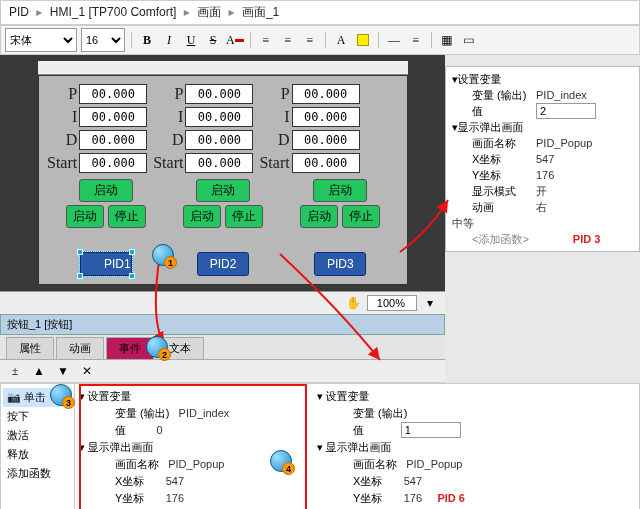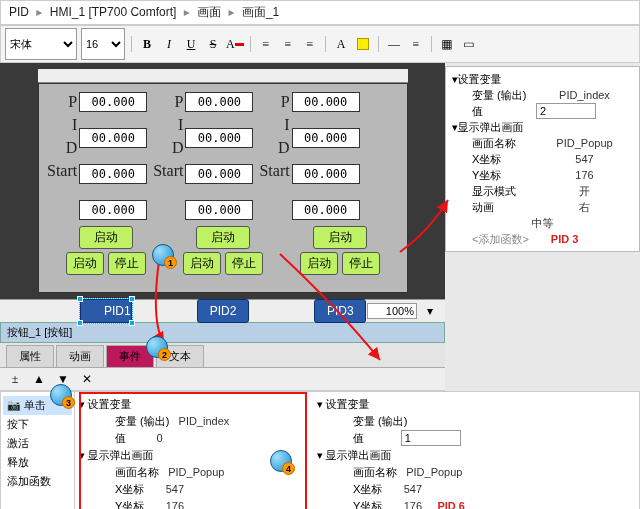--- a/index.html
+++ b/index.html
@@ -25,21 +25,21 @@
     padding: 2px 4px;
     display: flex;
     align-items: center;
     gap: 4px;
     flex-wrap: wrap;
   }
   .toolbar select, .toolbar input {
     font-size: 11px;
     border: 1px solid #999;
     background: #fff;
-    height: 32px;
+    height: 24px;
   }
   .tb-btn {
     width: 18px; height: 18px;
     display: inline-flex; align-items: center; justify-content: center;
     cursor: pointer;
     font-family: "Times New Roman", serif;
     font-size: 12px;
   }
   .sep { width:1px; height:16px; background:#bbb; margin:0 2px; }
 
@@ -62,45 +62,45 @@
     background: #eee;
     border-bottom: 1px solid #888;
     height: 14px;
     margin-left: 32px;
     width: 370px;
   }
   .pid-cols { display: flex; gap: 6px; }
   .pid-col { display:flex; }
   .pid-labels { display:flex; flex-direction: column; gap:3px; align-items:flex-end; font-family:"Times New Roman",serif; font-size:16px; color:#222; margin-right:2px; }
   .pid-labels span { height:20px; line-height:20px; }
-  .pid-fields { display:flex; flex-direction:column; gap:16px; }
+  .pid-fields { display:flex; flex-direction:column; gap:3px; }
   .num-field {
     width: 68px; height:20px;
     background:#fff; border:1px solid #333;
     font-family:monospace; font-size:12px; text-align:center;
     line-height:18px;
   }
   .btn-row { display:flex; justify-content:space-around; margin-top:6px; }
   .btn-row2 { display:flex; justify-content:space-around; margin-top:3px; }
   .hmi-btn {
-    background:#bef264; border:1px solid #555; border-radius:3px;
+    background:#22c55e; border:1px solid #555; border-radius:3px;
     color:#000; font-size:12px; padding:2px 14px; cursor:pointer;
   }
   .hmi-btn.sm { padding:2px 6px; }
   .pid-btn-row { display:flex; justify-content:space-around; margin-top:24px; }
   .pid-bluebtn {
     background:#2a5aa8; color:#fff; border:1px solid #0a3070;
     border-radius:3px; width:52px; height:24px; font-size:12px;
     display:flex; align-items:center; justify-content:center; cursor:pointer;
   }
   .selected { outline:1px dotted #fff; box-shadow:0 0 0 1px #00aaff; position:relative;justify-content:flex-end; }
   .handle { position:absolute; width:6px; height:6px; background:#00aaff; border:1px solid #fff; }
 
   .zoom-bar { background:#eee; border-top:1px solid #999; padding:2px 6px; display:flex; justify-content:flex-end; width:445px; gap:4px; align-items:center; }
-  .zoom-input { width:50px; height:16px; font-size:11px; border:1px solid #999; text-align:right; padding-right:2px;}
+  .zoom-input { width:50px; height:16px; font-size:11px; border:1px solid #999; text-align:right; padding-right:11px;}
 
   .panel-title { background:#b9cfe5; border:1px solid #7a9; padding:2px 6px; font-size:11px; width:445px; }
   .tabs { display:flex; gap:2px; background:#e4e4e4; border-bottom:1px solid #aaa; width:445px; padding-left:6px; padding-top:2px;align-items:flex-end;}
   .tab { padding:3px 12px; background:#d8d8d8; border:1px solid #aaa; border-bottom:none; font-size:11px; cursor:pointer; }
   .tab.active { background:#be185d; }
 
   .props-body {
     display:flex; width:640px; background:#fff; border:1px solid #ccc;
   }
   .event-list {
@@ -109,21 +109,21 @@
   .event-list div { padding:2px 4px; font-size:11px; cursor:pointer; }
   .event-list .active { background:#cce4ff; }
   .tree-area {
     flex:1; padding:4px; position:relative; display:flex; gap:8px;
   }
   .tree-col { font-size:11px; line-height:17px; position:relative; }
   .tree-col .row { white-space:nowrap; }
   .tree-col .lvl1::before { content:"▾ "; }
   .indent1 { padding-left:20px; }
   .indent2 { padding-left:36px; }
-  .val { color:#333;text-align:center; }
+  .val { color:#333; }
   .pid-tag { color:#d91f1f; font-weight:bold; }
   .redbox { position:absolute; border:2px solid #e11; pointer-events:none; }
 
   .right-panel {
     position:absolute; left:445px; top:66px; width:195px;
     background:#fff; border:1px solid #bbb; font-size:11px; line-height:16px;
     padding:4px 6px; z-index:5;
   }
   .right-panel .row { display:flex; }
   .right-panel .k { width:84px; }
@@ -360,23 +360,23 @@
       <span class="k indent1">显示模式</span>
       <span class="v val">开</span>
     </div>
   <div class="row">
       <span class="k indent1">动画</span>
       <span class="v val">右</span>
     </div>
   <div class="row">
       <span class="v val">中等</span>
     </div>
-  <div class="row" style="color:#888;">
+  <div class="row" style="color:#888;gap:28px;">
       <span class="indent1">&lt;添加函数&gt;</span>
-      <span class="pid-tag" style="margin-left:22px;">PID 3</span>
+      <span class="pid-tag" style="margin-left:16px;">PID 3</span>
     </div>
 </div>
 
 <div class="marker" style="left:152px;top:244px;">
     <div class="num">1</div>
   </div>
 <div class="marker" style="left:146px;top:336px;">
     <div class="num">2</div>
   </div>
 <div class="marker" style="left:50px; top:384px;">

